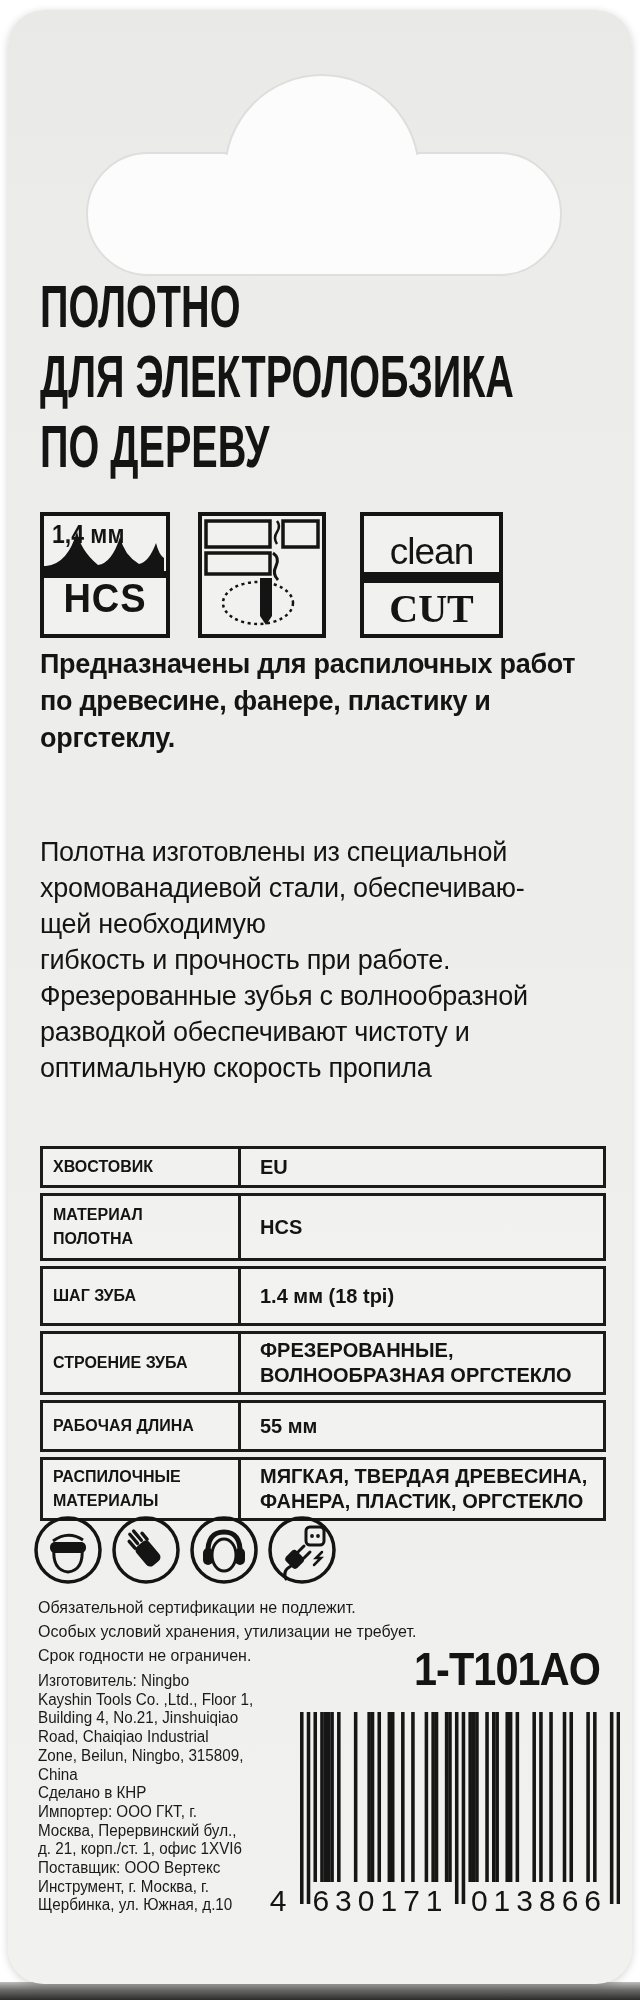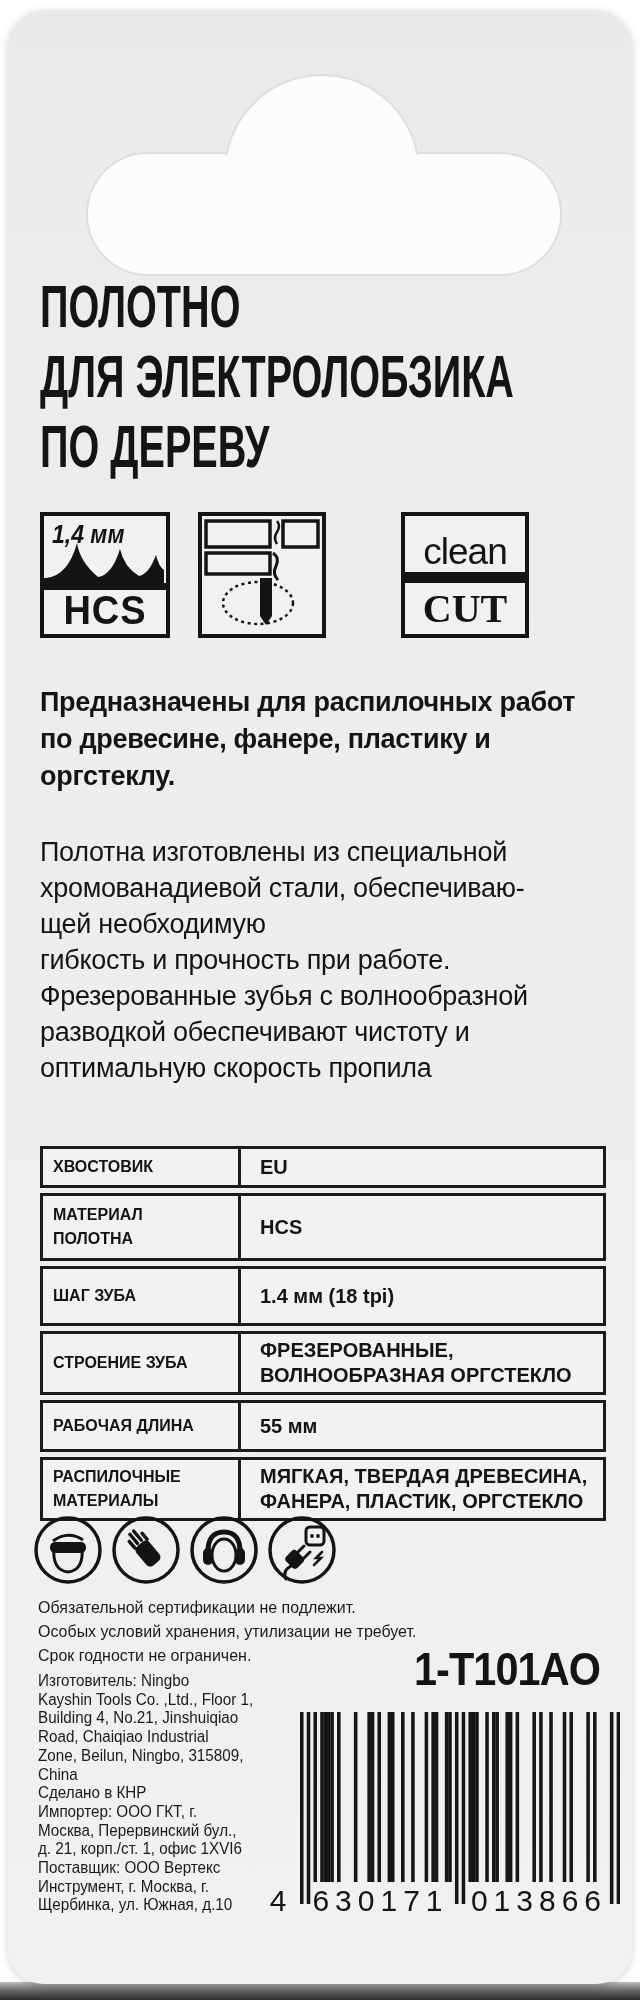--- a/index.html
+++ b/index.html
@@ -12,32 +12,32 @@
   .ink{color:#161616;}
   
   .hole-svg{position:absolute;left:60px;top:60px;}
   
   .title{position:absolute;left:40px;top:272px;font-weight:700;font-size:60px;line-height:70px;color:#141414;}
   .title div{transform:scaleX(.66);transform-origin:0 50%;white-space:nowrap;letter-spacing:0px;}
   
   .badge{position:absolute;top:512px;height:126px;border:4px solid #141414;box-sizing:border-box;background:rgba(255,255,255,.25);}
   .badge1{left:40px;width:130px;}
   .badge2{left:198px;width:128px;}
-  .badge3{left:360px;width:128px;margin-left:41px;}
-  .b1top{position:relative;height:74px;border-bottom:7px solid #141414;box-sizing:border-box;font-style:italic;}
+  .badge3{left:360px;width:143px;}
+  .b1top{position:relative;height:62px;border-bottom:7px solid #141414;box-sizing:border-box;}
   .b1label{position:absolute;left:8px;top:4px;font-size:25px;font-weight:700;color:#141414;transform:scaleX(.92);transform-origin:0 0;white-space:nowrap;}
   .b1waves{position:absolute;left:0;bottom:0;}
   .b1bottom{height:41px;display:flex;align-items:center;justify-content:center;font-size:40px;font-weight:700;color:#141414;letter-spacing:1px;transform:scaleX(.95);}
   .b3top{height:56px;display:flex;align-items:flex-end;justify-content:center;font-size:37px;font-weight:400;color:#141414;letter-spacing:-1px;line-height:1;padding-bottom:2px;box-sizing:border-box;}
   .b3bar{height:11px;background:#141414;}
   .b3bottom{height:51px;display:flex;align-items:center;justify-content:center;font-size:40px;font-weight:700;color:#141414;letter-spacing:0px;font-family:Liberation Serif, serif;}
   .b2wrap{display:flex;align-items:center;justify-content:center;height:118px;}
   
   .para{position:absolute;left:40px;width:575px;color:#141414;white-space:pre-line;letter-spacing:-0.3px;}
-  .para1{top:684px;font-size:27px;font-weight:700;line-height:37px;}
+  .para1{top:646px;font-size:27px;font-weight:700;line-height:37px;}
   .para2{top:834px;font-size:27px;font-weight:400;line-height:36px;}
   
   .specs{position:absolute;left:40px;top:1146px;width:566px;}
   .srow{display:flex;border:3px solid #1b1b1b;box-sizing:border-box;margin-bottom:5px;background:rgba(255,255,255,.18);}
   .scell-l{width:198px;border-right:3px solid #1b1b1b;box-sizing:border-box;display:flex;align-items:center;padding-left:10px;font-size:16px;font-weight:700;color:#141414;white-space:pre-line;line-height:24px;transform-origin:0 50%;}
   .scell-v{flex:1;display:flex;align-items:center;padding-left:19px;font-size:20px;font-weight:700;color:#141414;white-space:pre-line;line-height:25px;}
   
   .safety{position:absolute;left:32px;top:1514px;display:flex;gap:6px;}
   
   .notes{position:absolute;left:38px;top:1596px;font-size:17px;line-height:24px;color:#1a1a1a;white-space:pre-line;transform:scaleX(.94);transform-origin:0 0;}

